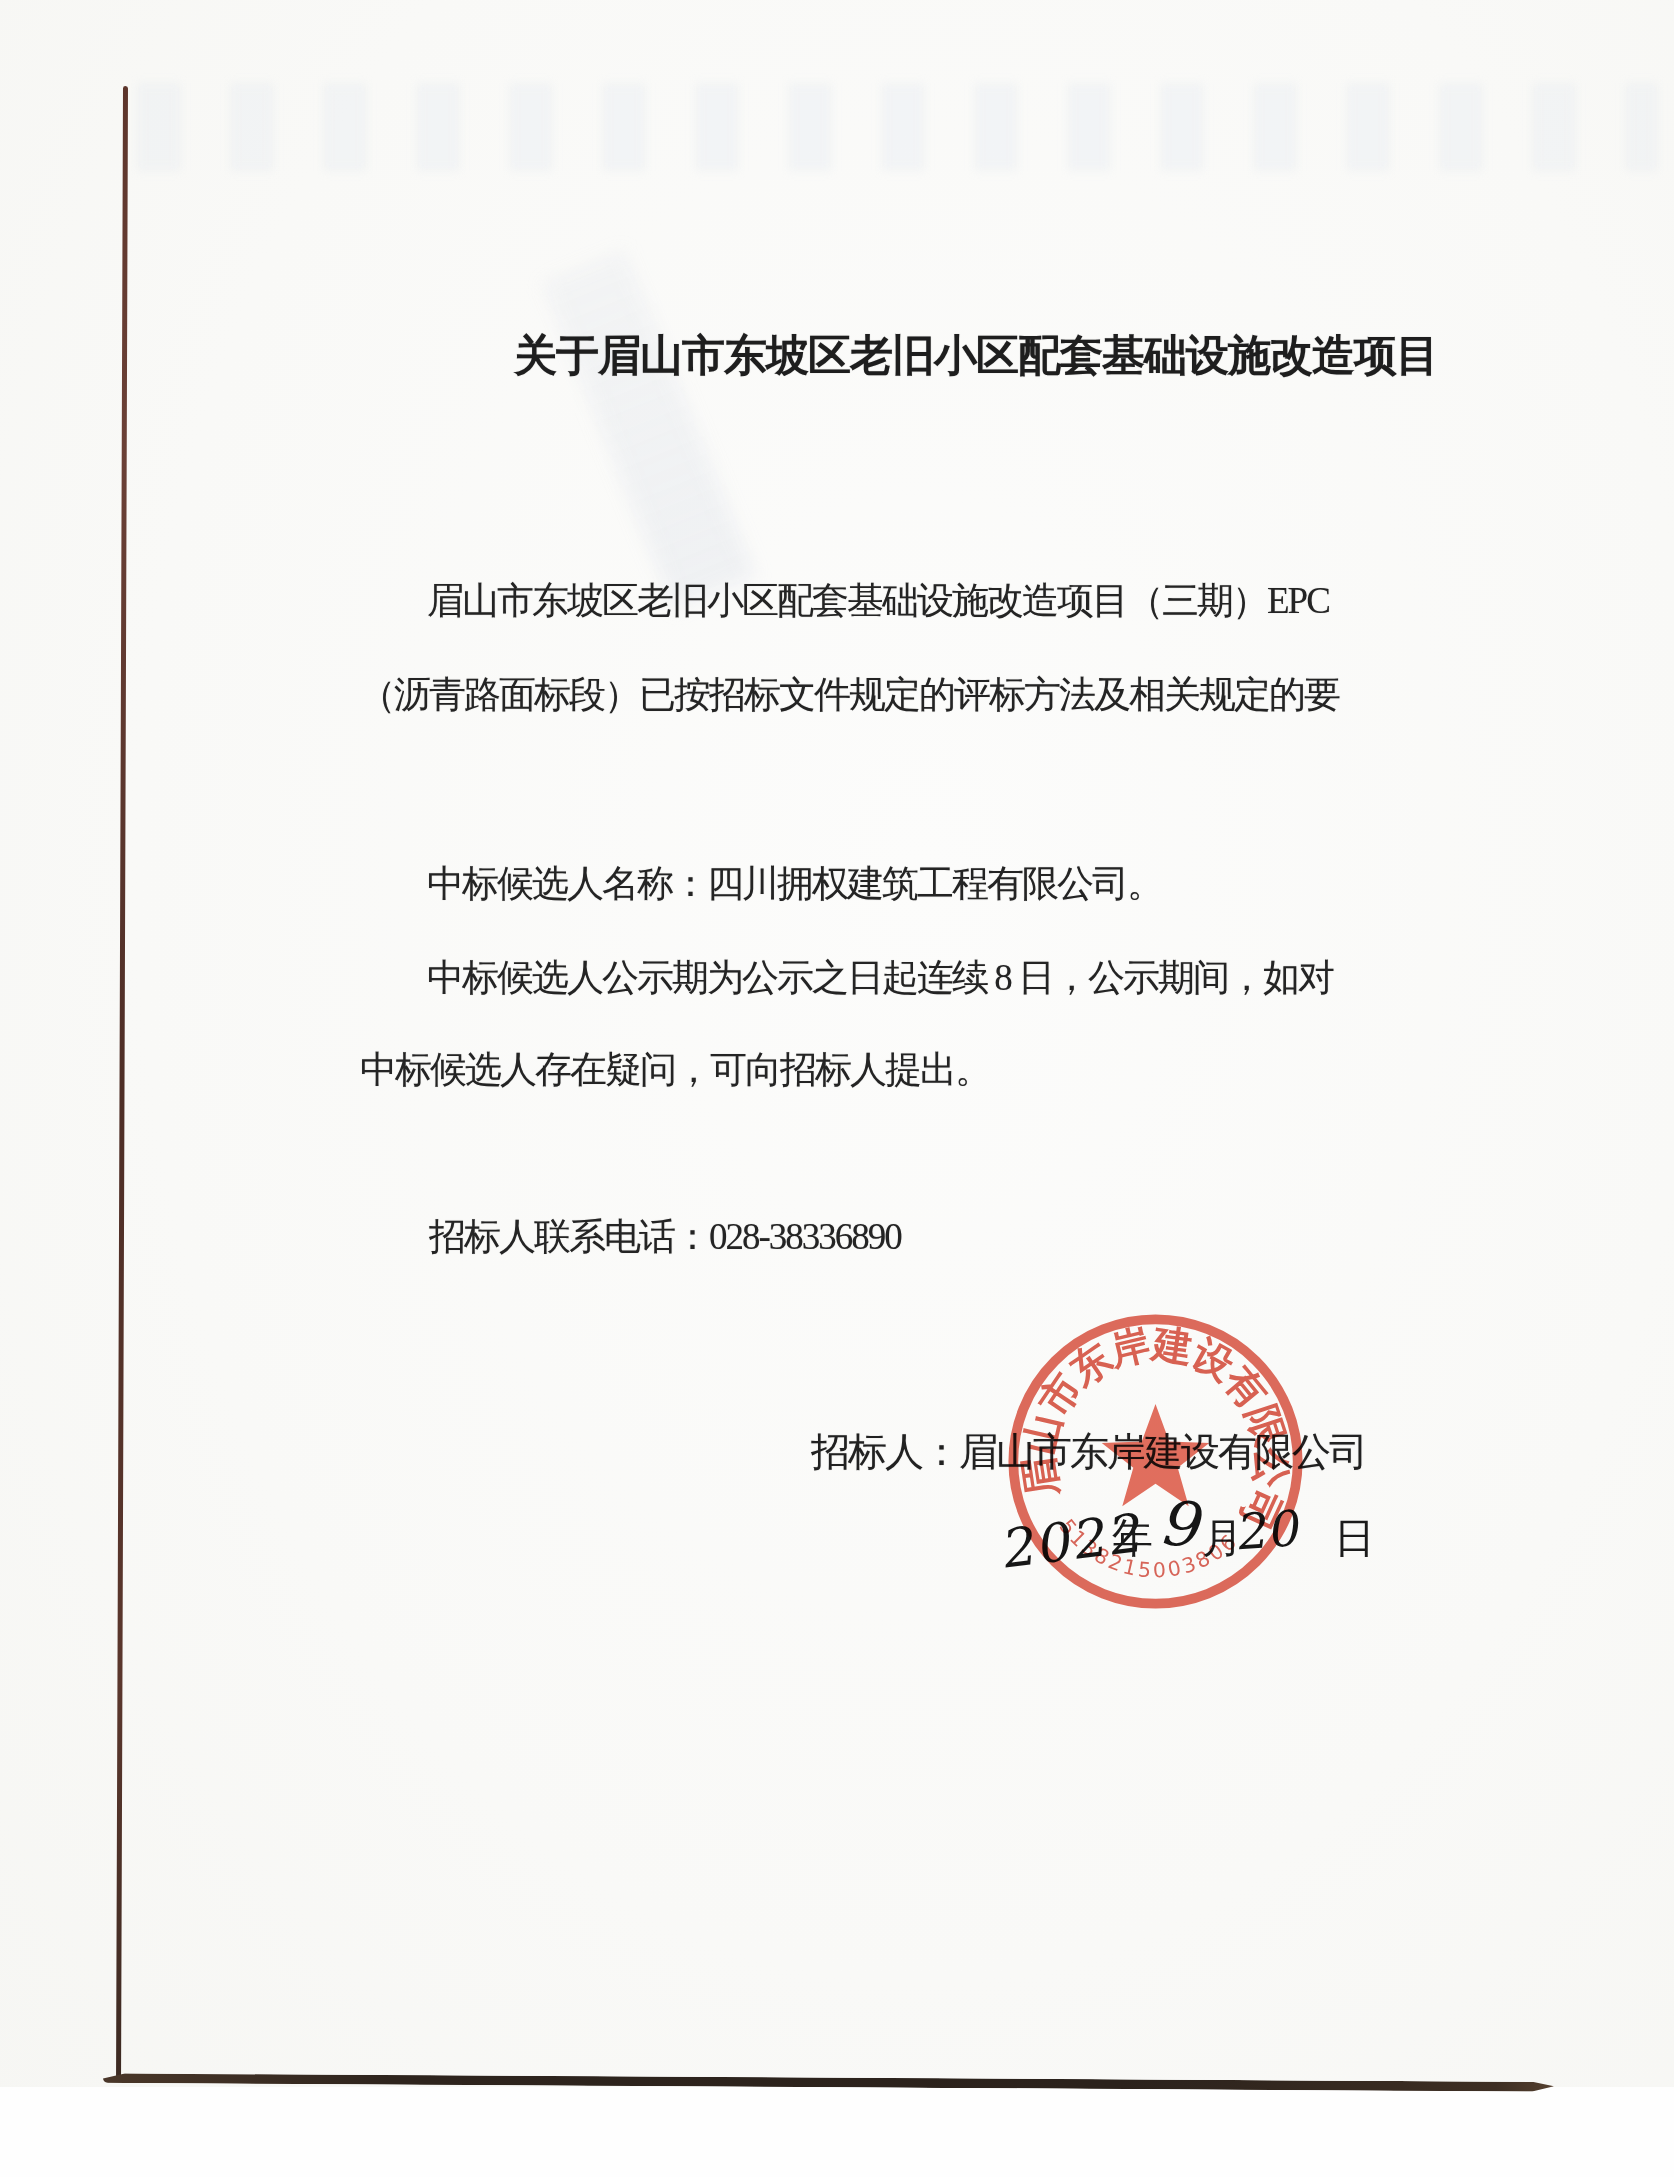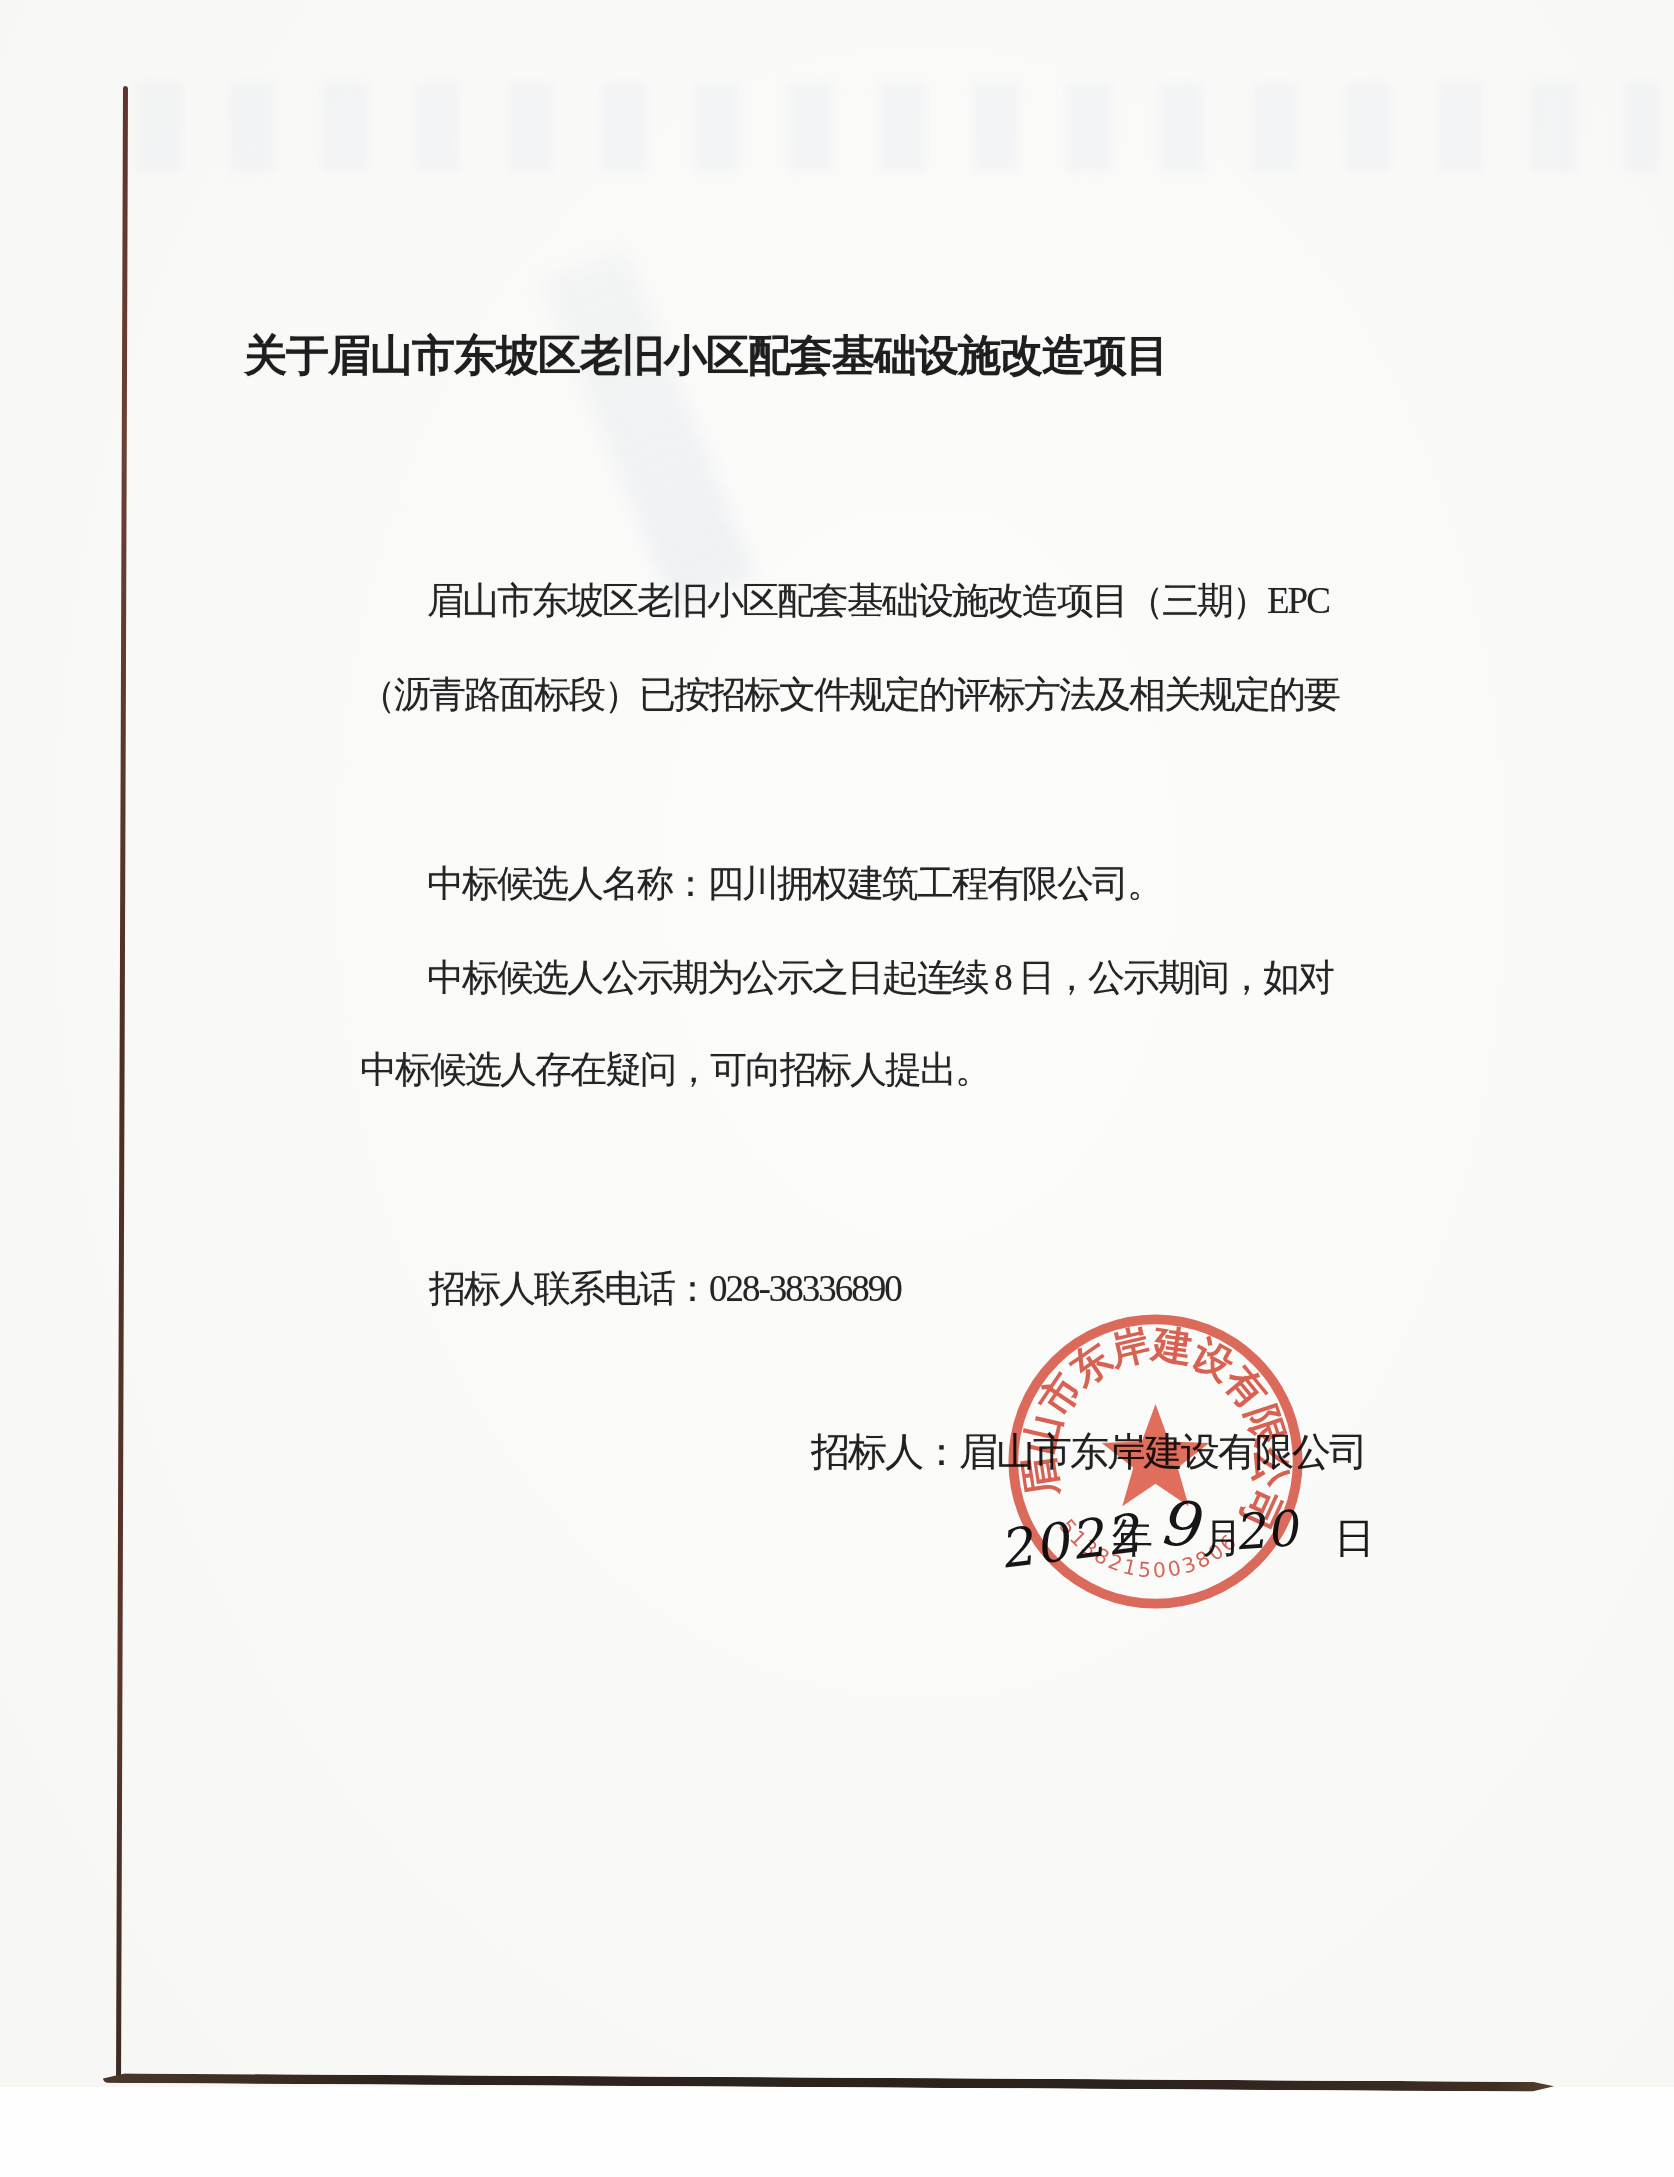--- a/index.html
+++ b/index.html
@@ -40,21 +40,21 @@
   .edge-bottom{
     position:absolute;left:103px;top:2073px;width:1451px;height:9.8px;
     transform-origin:left center;transform:rotate(0.35deg);
     background:linear-gradient(90deg,#4a3729 0%,#2e241d 20%,#2b221c 70%,#3d2e23 96%,#55402f 100%);
     border-radius:5.9px;
     clip-path:polygon(0 55%,1.5% 5%,98.5% 0,100% 45%,98.5% 100%,1.5% 100%,0 100%);
   }
   
   .doc-title{
     position:absolute;left:244px;width:1194px;
-    text-align:left;color:#1e1e1e;
+    text-align:right;color:#1e1e1e;
     font-size:43px;font-weight:600;letter-spacing:-1px;line-height:45px;
     text-shadow:0 0 1px rgba(30,30,30,.35);
     white-space:nowrap;
   }
   .t1{top:333px;}
   .t2{top:411px;}
   .body-line{
     position:absolute;color:#242424;
     font-size:37px;line-height:39px;letter-spacing:-2px;
     text-shadow:0 0 1px rgba(36,36,36,.30);
@@ -93,21 +93,21 @@
   <div class="smudge smudge-diag"></div>
 
   <div class="doc-title t1">关于眉山市东坡区老旧小区配套基础设施改造项目</div>
 
   <div class="body-line" style="left:427px;top:581px;text-align:center;">眉山市东坡区老旧小区配套基础设施改造项目（三期）EPC</div>
   <div class="body-line" style="left:359px;top:675px;">（沥青路面标段）已按招标文件规定的评标方法及相关规定的要</div>
   <div class="body-line" style="left:427px;top:864px;">中标候选人名称：四川拥权建筑工程有限公司。</div>
   <div class="body-line" style="left:427px;top:958px;">中标候选人公示期为公示之日起连续 8 日，公示期间，如对</div>
   <div class="body-line" style="left:360px;top:1050px;">中标候选人存在疑问，可向招标人提出。</div>
 
-  <div class="body-line" style="left:429px;top:1269px;text-align:center;"><span>招标人联系电话：</span><span>028-38336890</span></div>
+  <div class="body-line" style="left:429px;top:1217px;text-align:center;"><span>招标人联系电话：</span><span>028-38336890</span></div>
 
   <div class="sig-line"><span>招标人：</span><span>眉山市东岸建设有限公司</span></div>
 
   <div class="date-piece hand hw-year">2022</div>
   <div class="date-piece printed u-year">年</div>
   <div class="date-piece hand hw-month">9</div>
   <div class="date-piece printed u-month">月</div>
   <div class="date-piece hand hw-day">20</div>
   <div class="date-piece printed u-day">日</div>
 

